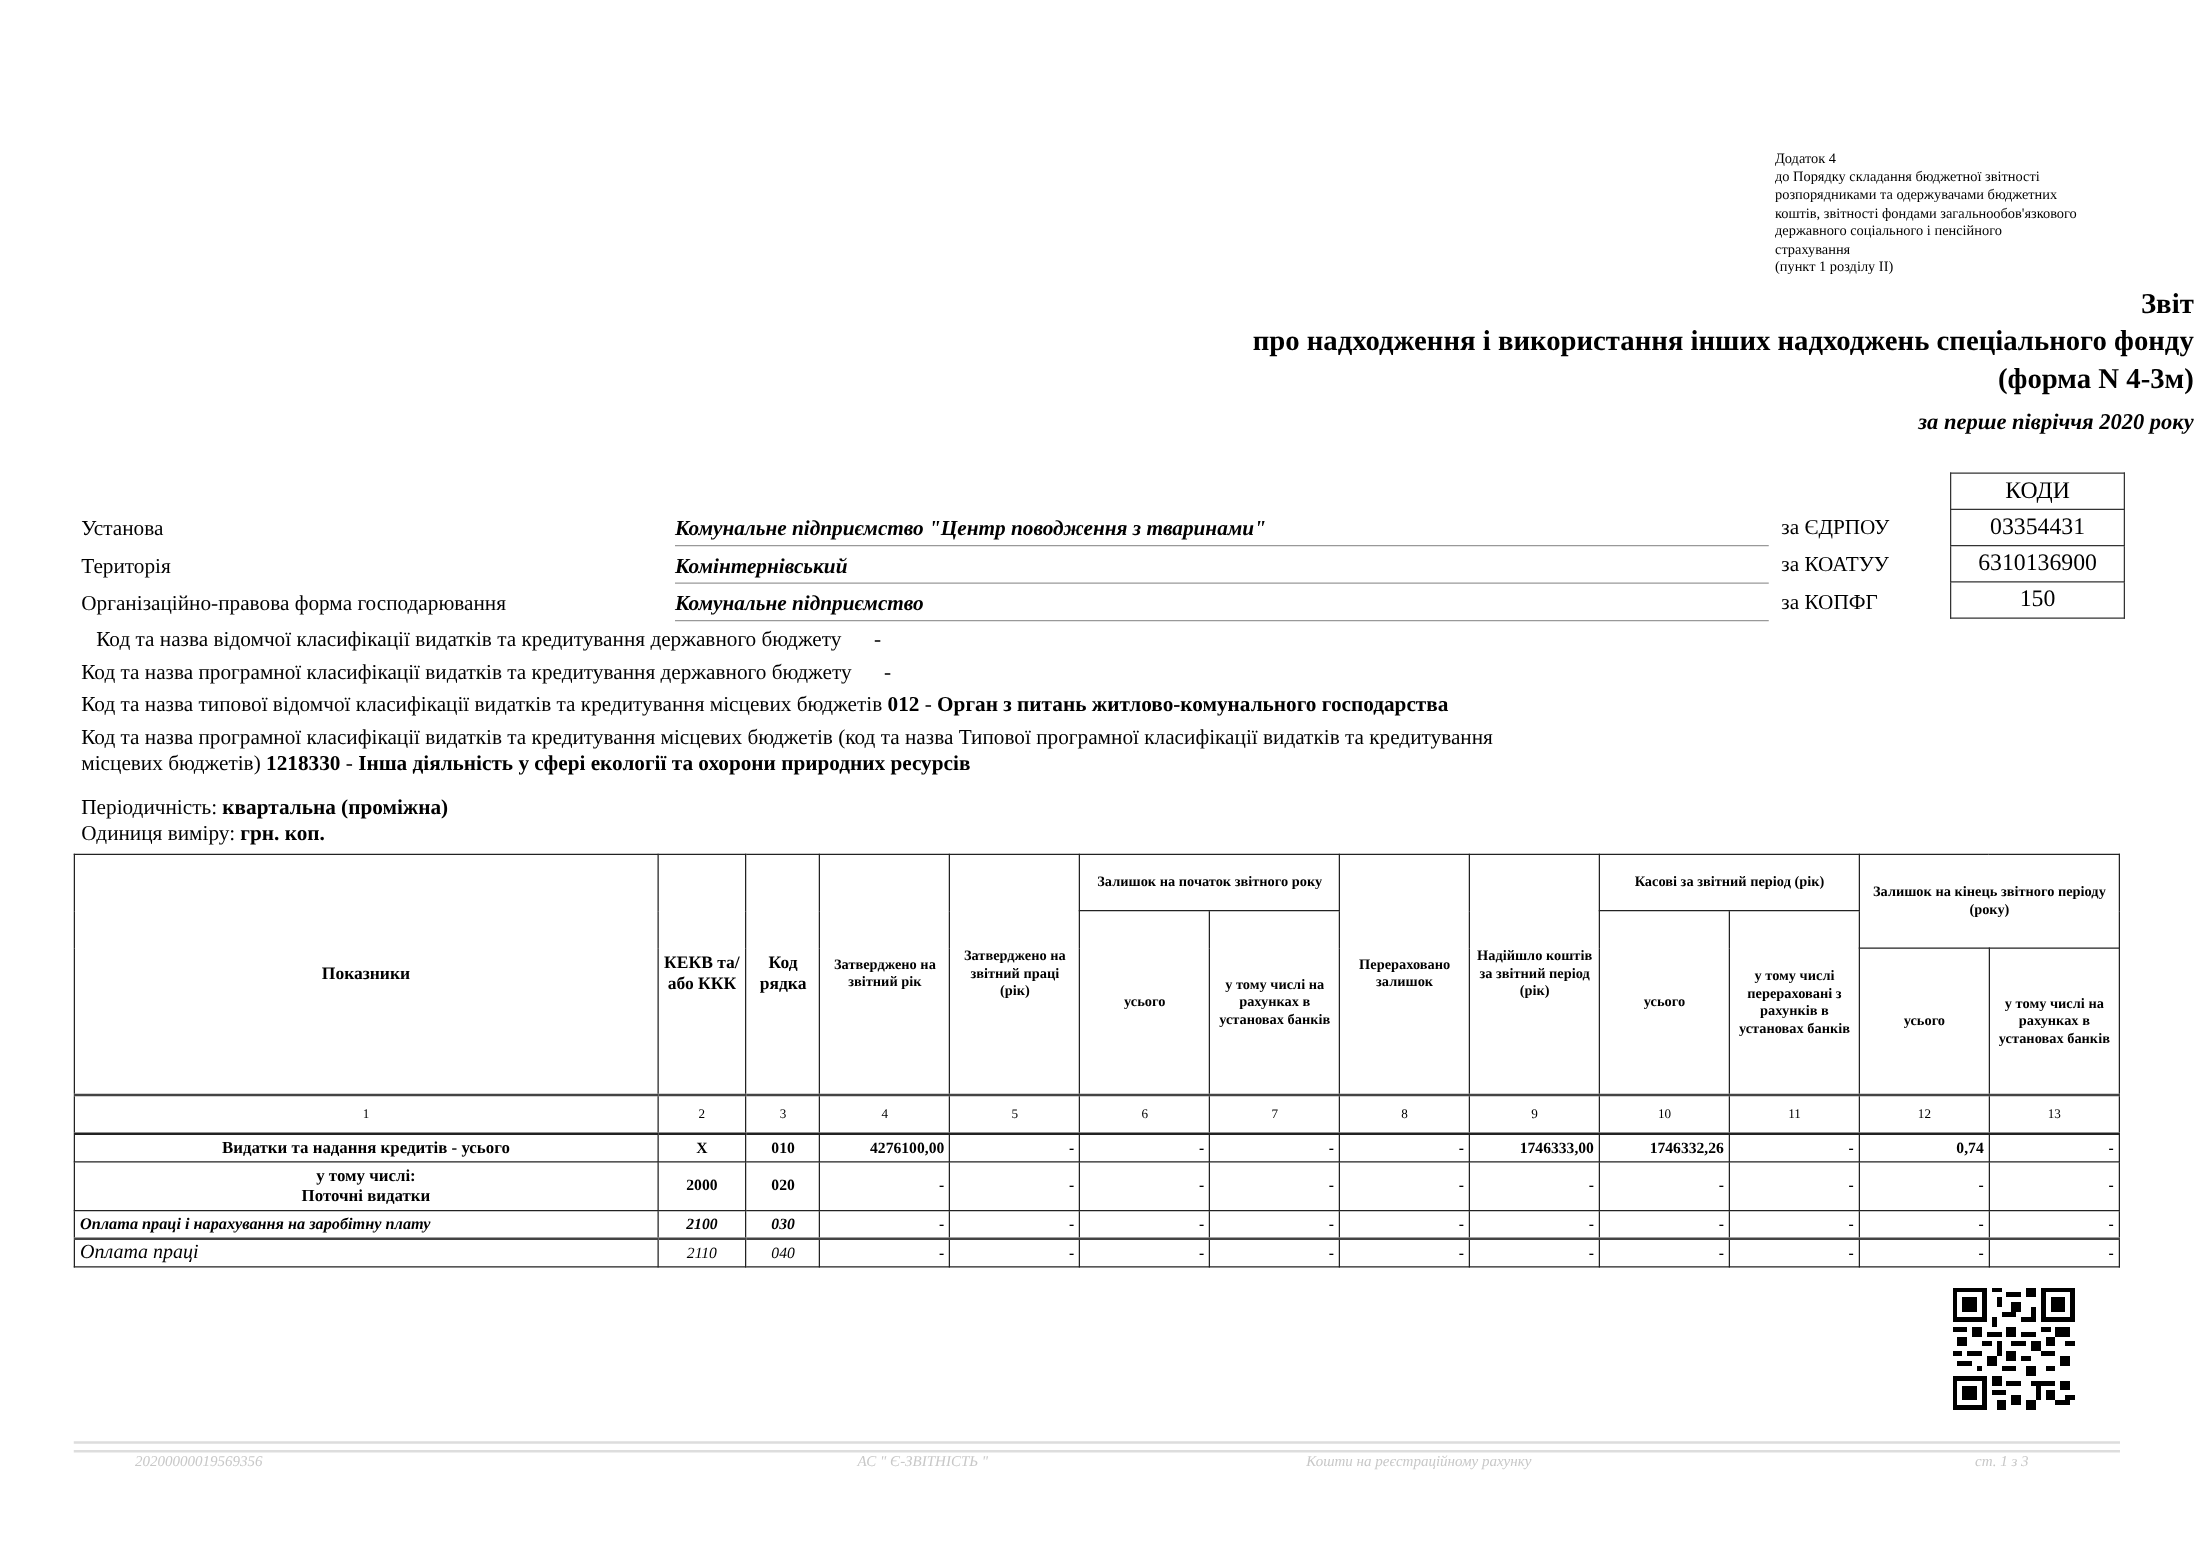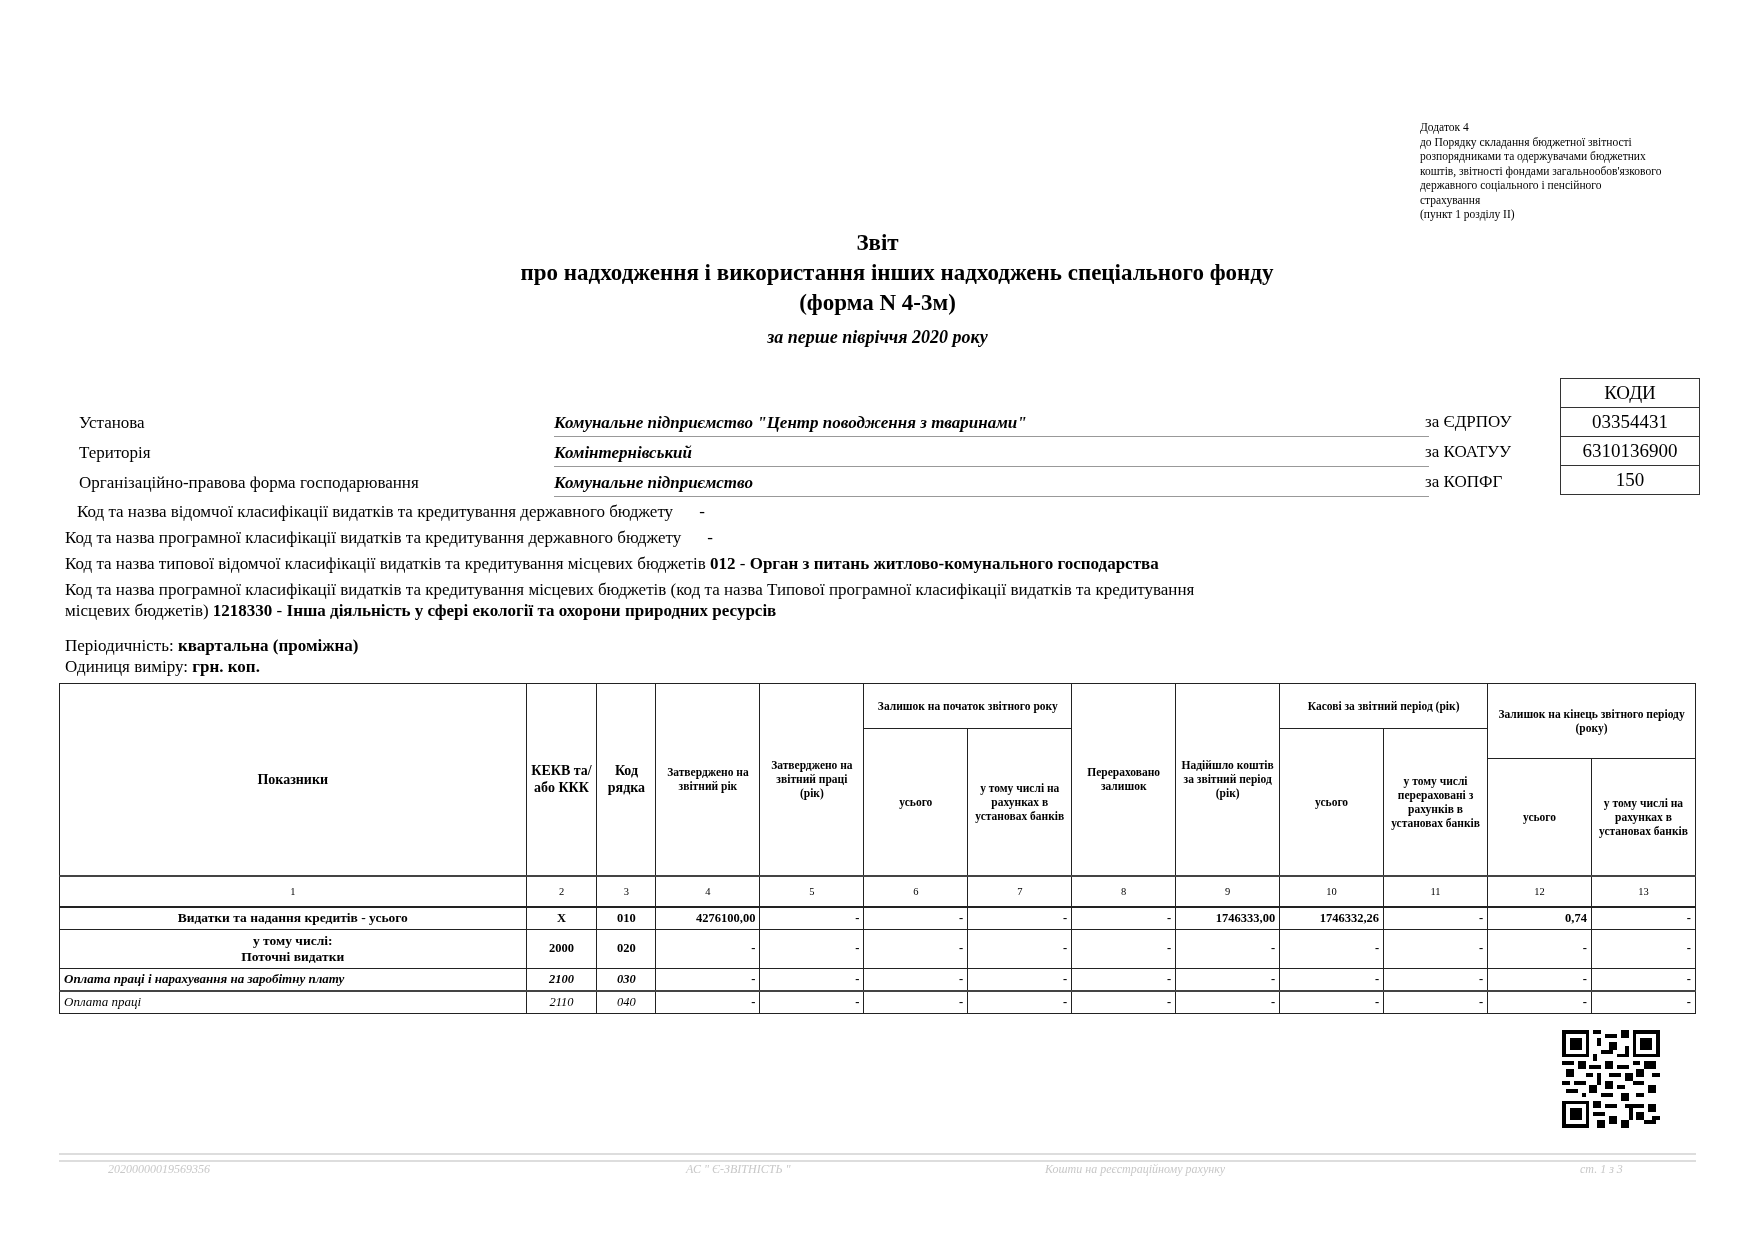--- a/index.html
+++ b/index.html
@@ -1,26 +1,26 @@
 <!DOCTYPE html>
 <html><head>
 <meta charset="utf-8">
 <style>
   html, body { margin:0; padding:0; background:#ffffff; }
   body { width:1755px; height:1241px; position:relative; overflow:hidden; font-family:"Liberation Serif", serif; color:#000; }
   .abs { position:absolute; }
   .appendix { left:1420px; top:120px; width:300px; font-size:11.5px; line-height:14.5px; }
   .appendix div { white-space:nowrap; }
-  .title-block { left:0; width:1755px; top:228px; text-align:center; }
+  .title-block { left:0; width:1755px; top:228px; text-align:right; }
   .title-block .t1 { font-size:23px; font-weight:bold; line-height:30px; }
   .title-block .t2 { font-size:23px; font-weight:bold; line-height:30px;margin-left:39px; }
   .title-block .t3 { font-size:23px; font-weight:bold; line-height:30px; }
   .title-block .t4 { font-size:18px; font-weight:bold; font-style:italic; line-height:34px; margin-top:2px; }
 
-  .info-row { left:65px; width:1350px; height:30px; font-size:17px;margin-left:14px; }
+  .info-row { left:65px; width:1350px; height:30px; font-size:17px; }
   .info-row .lbl { position:absolute; left:0; top:5px; }
   .info-row .val { position:absolute; left:475px; width:875px; top:5px; font-weight:bold; font-style:italic; padding-bottom:3px; border-bottom:1.5px solid #999; }
   .code-lbl { left:1425px; font-size:17px; }
   .codes { left:1560px; top:378px; width:140px; border-collapse:collapse; font-size:19px; }
   .codes td { border:1.5px solid #333; text-align:center; height:28px; padding:0;margin-left:48px; }
 
   .line { left:65px; font-size:17px; white-space:nowrap; }
   .line b { font-weight:bold; }
   .dash { margin-left:26px; }
 
@@ -216,21 +216,21 @@
     <td class="num">-</td>
     <td class="num">-</td>
     <td class="num">-</td>
     <td class="num">-</td>
     <td class="num">-</td>
     <td class="num">-</td>
     <td class="num">-</td>
     <td class="num">-</td>
   </tr>
   <tr class="r4">
-    <td class="italic" style="font-size:13px;">Оплата праці</td>
+    <td class="italic" style="font-size:16px;">Оплата праці</td>
     <td class="c italic">2110</td>
     <td class="c italic">040</td>
     <td class="num">-</td>
     <td class="num">-</td>
     <td class="num">-</td>
     <td class="num">-</td>
     <td class="num">-</td>
     <td class="num">-</td>
     <td class="num">-</td>
     <td class="num">-</td>

